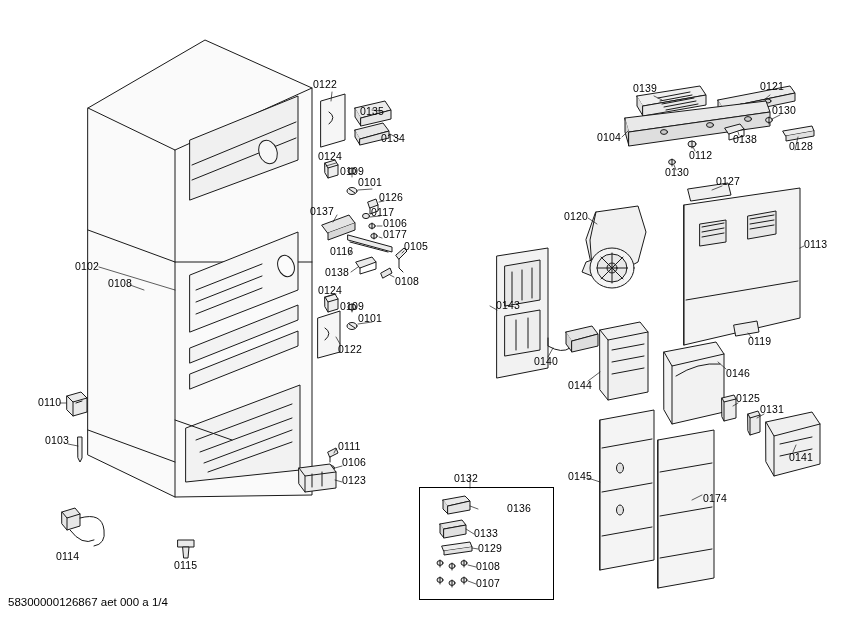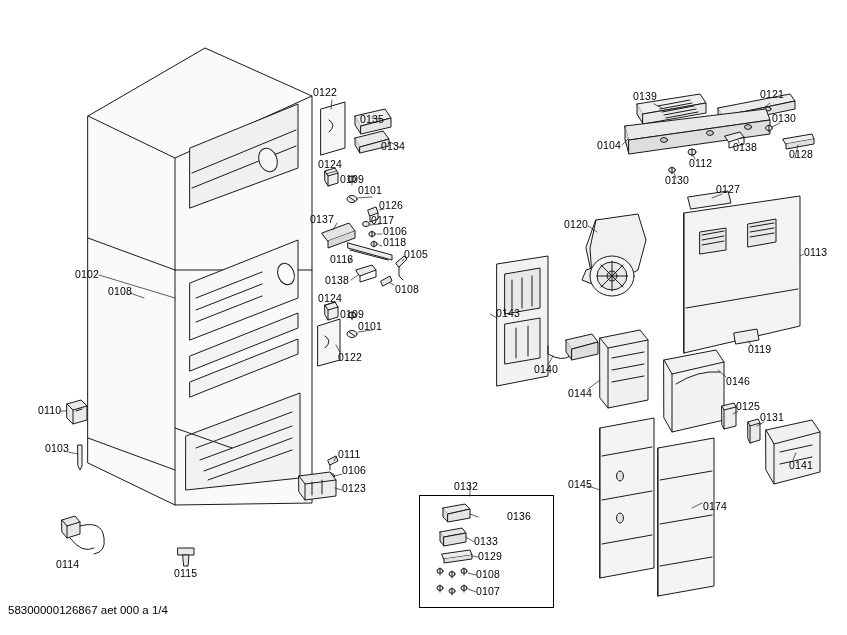--- a/index.html
+++ b/index.html
@@ -9,21 +9,21 @@
   }
   body {
     width: 847px;
     height: 635px;
     position: relative;
     font-family: "Liberation Sans", sans-serif;
     overflow: hidden;
   }
   #sheet {
     position: absolute;
-    left: 0; top: 8px;
+    left: 0; top: 0;
     width: 847px;
     height: 495px;
   }
   svg.diagram {
     position: absolute;
     left: 0; top: 0;
     width: 847px;
     height: 635px;
   }
   .lbl {
@@ -479,21 +479,21 @@
   <div class="lbl" style="left:313px; top:78px;">0122</div>
   <div class="lbl" style="left:360px; top:105px;">0135</div>
   <div class="lbl" style="left:381px; top:132px;">0134</div>
   <div class="lbl" style="left:318px; top:150px;">0124</div>
   <div class="lbl" style="left:340px; top:165px;">0109</div>
   <div class="lbl" style="left:358px; top:176px;">0101</div>
   <div class="lbl" style="left:379px; top:191px;">0126</div>
   <div class="lbl" style="left:310px; top:205px;">0137</div>
   <div class="lbl" style="left:371px; top:206px;">0117</div>
   <div class="lbl" style="left:383px; top:217px;">0106</div>
-  <div class="lbl" style="left:383px; top:228px;">0118</div>
+  <div class="lbl" style="left:383px; top:228px;">0177</div>
   <div class="lbl" style="left:330px; top:245px;">0116</div>
   <div class="lbl" style="left:404px; top:240px;">0105</div>
   <div class="lbl" style="left:325px; top:266px;">0138</div>
   <div class="lbl" style="left:395px; top:275px;">0108</div>
   <div class="lbl" style="left:75px;  top:260px;">0102</div>
   <div class="lbl" style="left:108px; top:277px;">0108</div>
   <div class="lbl" style="left:318px; top:284px;">0124</div>
   <div class="lbl" style="left:340px; top:300px;">0109</div>
   <div class="lbl" style="left:358px; top:312px;">0101</div>
   <div class="lbl" style="left:338px; top:343px;">0122</div>

